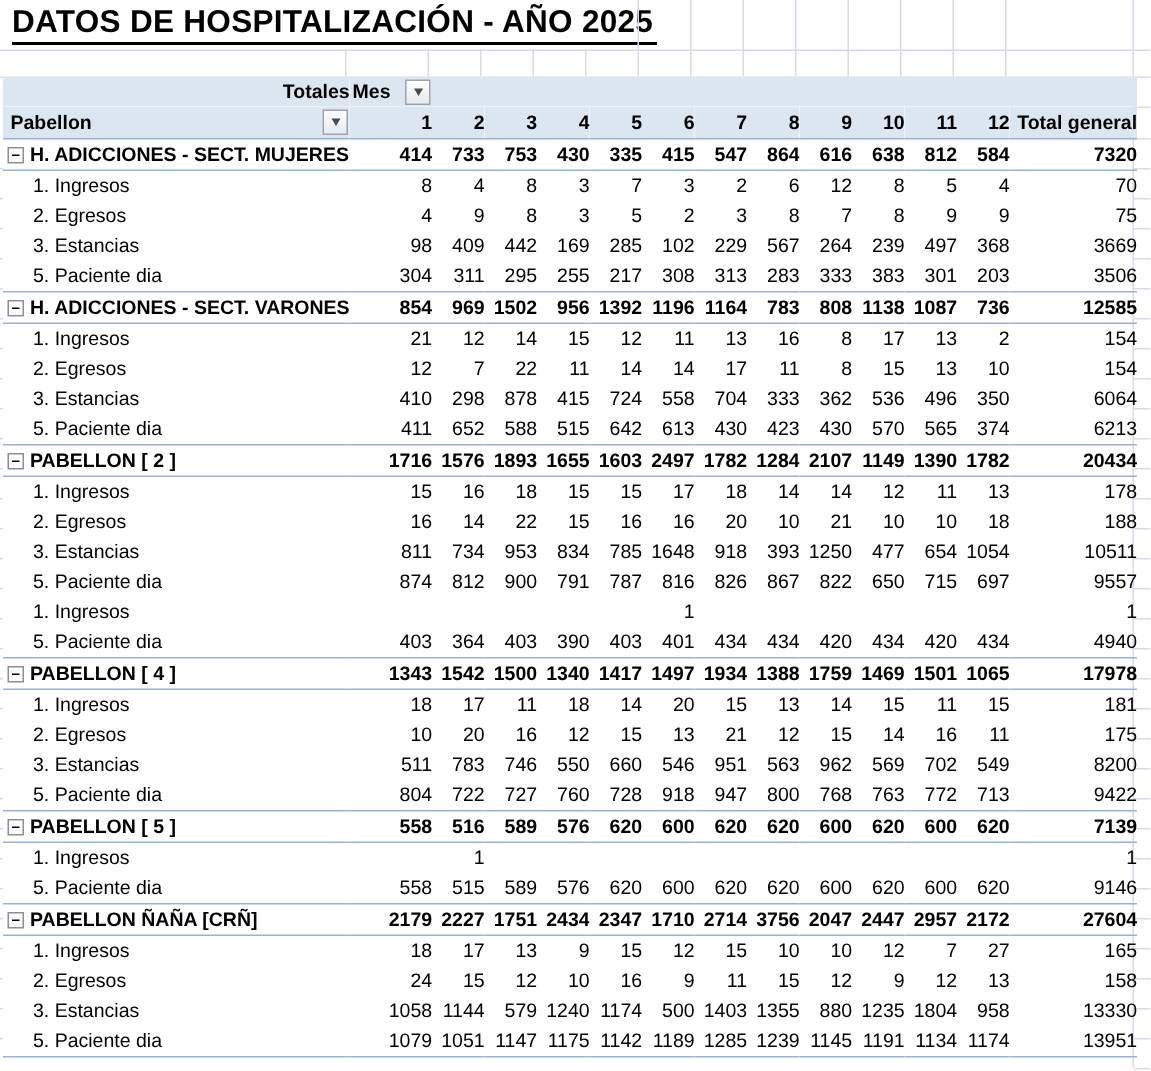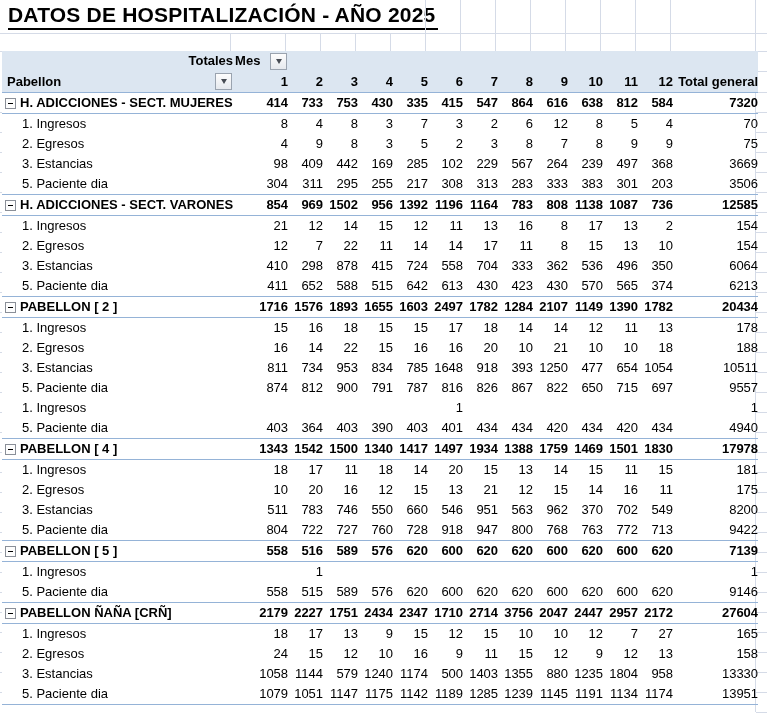--- a/index.html
+++ b/index.html
@@ -508,21 +508,21 @@
         <td class="num">1542</td>
         <td class="num">1500</td>
         <td class="num">1340</td>
         <td class="num">1417</td>
         <td class="num">1497</td>
         <td class="num">1934</td>
         <td class="num">1388</td>
         <td class="num">1759</td>
         <td class="num">1469</td>
         <td class="num">1501</td>
-        <td class="num">1830</td>
+        <td class="num">1065</td>
         <td class="tot">17978</td>
       </tr>
       <tr class="det">
         <td class="lab dettxt">1. Ingresos</td>
         <td class="num">18</td>
         <td class="num">17</td>
         <td class="num">11</td>
         <td class="num">18</td>
         <td class="num">14</td>
         <td class="num">20</td>
@@ -554,21 +554,21 @@
         <td class="lab dettxt">3. Estancias</td>
         <td class="num">511</td>
         <td class="num">783</td>
         <td class="num">746</td>
         <td class="num">550</td>
         <td class="num">660</td>
         <td class="num">546</td>
         <td class="num">951</td>
         <td class="num">563</td>
         <td class="num">962</td>
-        <td class="num">370</td>
+        <td class="num">569</td>
         <td class="num">702</td>
         <td class="num">549</td>
         <td class="tot">8200</td>
       </tr>
       <tr class="det">
         <td class="lab dettxt">5. Paciente dia</td>
         <td class="num">804</td>
         <td class="num">722</td>
         <td class="num">727</td>
         <td class="num">760</td>

